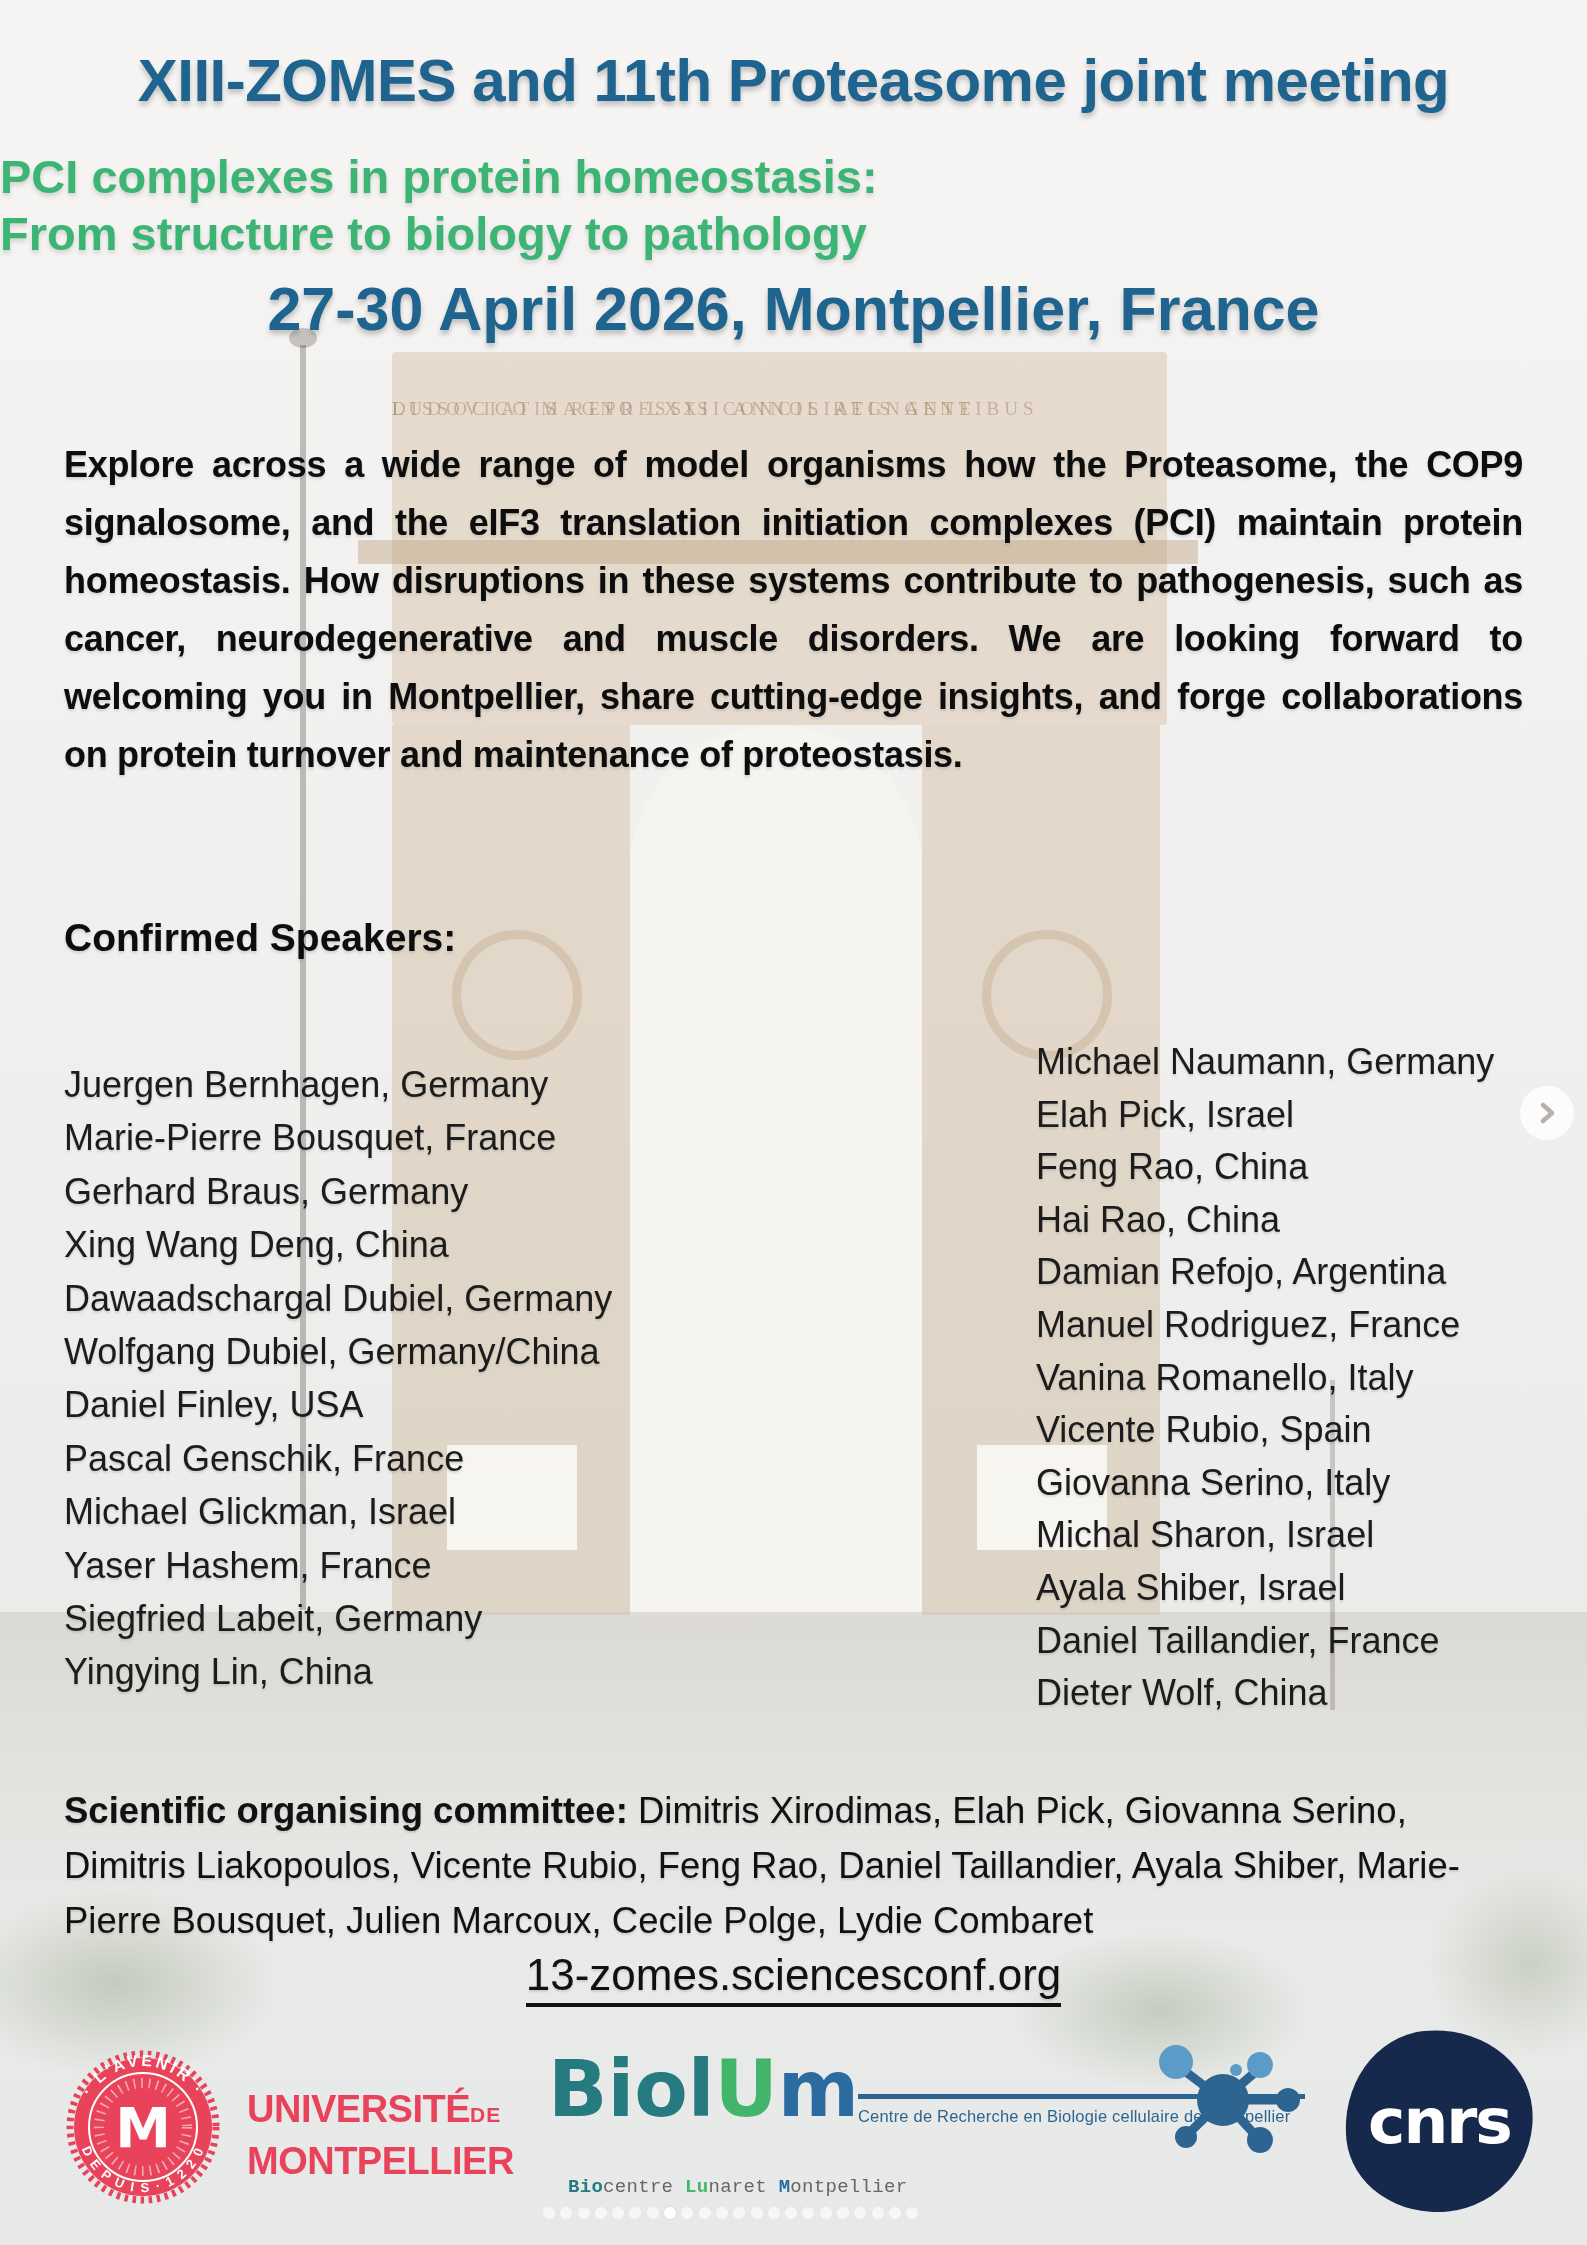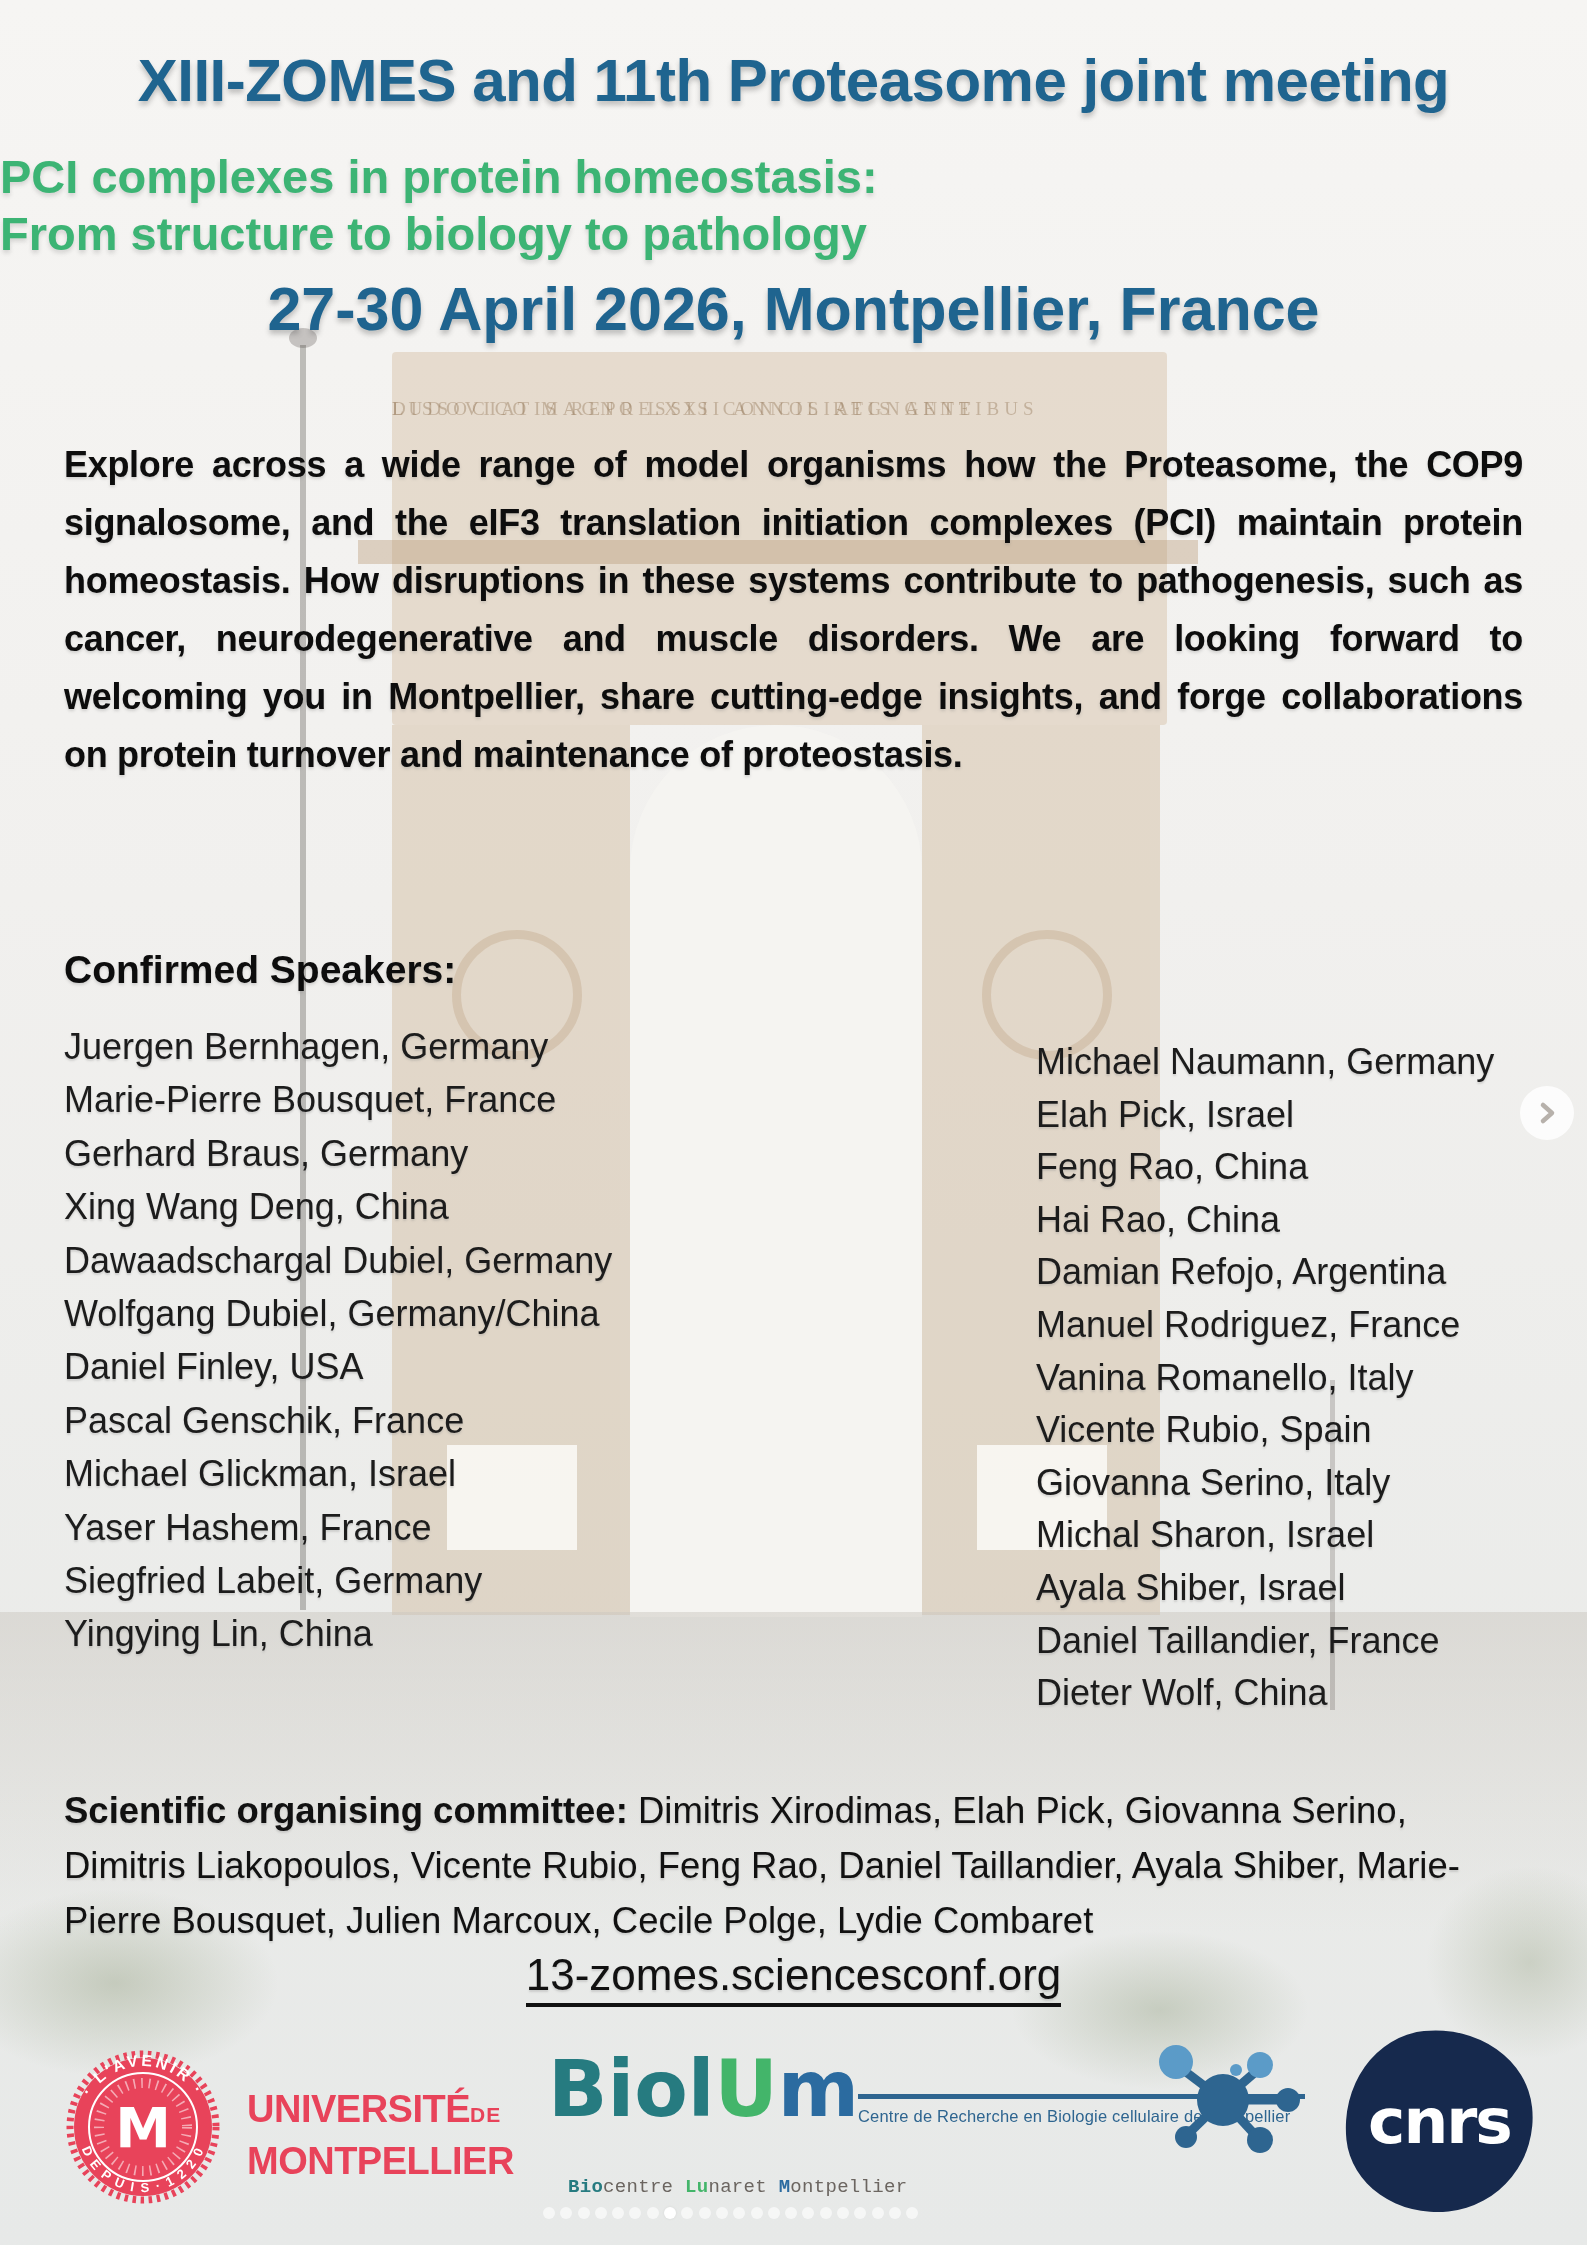--- a/index.html
+++ b/index.html
@@ -38,23 +38,23 @@
   .content>*{position:absolute;}
   .title{left:0;right:0;top:46px;text-align:center;font-size:60px;font-weight:800;letter-spacing:-.5px;
          color:#1f648f;text-shadow:0 4px 5px rgba(70,70,70,.30);}
   .subtitle{left:0;right:0;top:148px;text-align:left;font-size:47px;font-weight:700;line-height:57px;
             color:#3cb474;text-shadow:0 3px 4px rgba(90,90,90,.22);}
   .date{left:0;right:0;top:274px;text-align:center;font-size:61px;font-weight:800;
         color:#1f648f;text-shadow:0 4px 5px rgba(70,70,70,.30);}
   .intro{left:64px;top:436px;width:1459px;font-size:36px;font-weight:700;line-height:58px;
          text-align:justify;color:#0d0d0d;letter-spacing:-.3px;text-shadow:0 2px 3px rgba(130,130,130,.30);}
   .speakers-heading{left:64px;top:916px;font-size:39px;font-weight:800;color:#0d0d0d;
-                    text-shadow:0 2px 3px rgba(130,130,130,.30);margin-top:32px;}
+                    text-shadow:0 2px 3px rgba(130,130,130,.30);}
   .col{font-size:36px;color:#1c1c1c;text-shadow:0 2px 2px rgba(140,140,140,.30);}
-  .col-left{left:64px;top:1020px;}
+  .col-left{left:64px;top:1058px;}
   .col-right{left:1036px;top:1036px;}
   .col-left .speaker{line-height:53.4px;}
   .col-right .speaker{line-height:52.6px;}
   .committee{left:64px;top:1783px;width:1472px;font-size:36.5px;line-height:55px;color:#111;
              text-shadow:0 2px 2px rgba(140,140,140,.30);}
   .committee b{font-weight:800;}
   .url-row{left:0;right:0;top:1950px;text-align:center;}
   .url-row a{display:inline-block;font-size:44px;color:#111;text-decoration:none;
              border-bottom:4px solid #111;padding-bottom:3px;cursor:pointer;
              text-shadow:0 2px 2px rgba(140,140,140,.30);}

